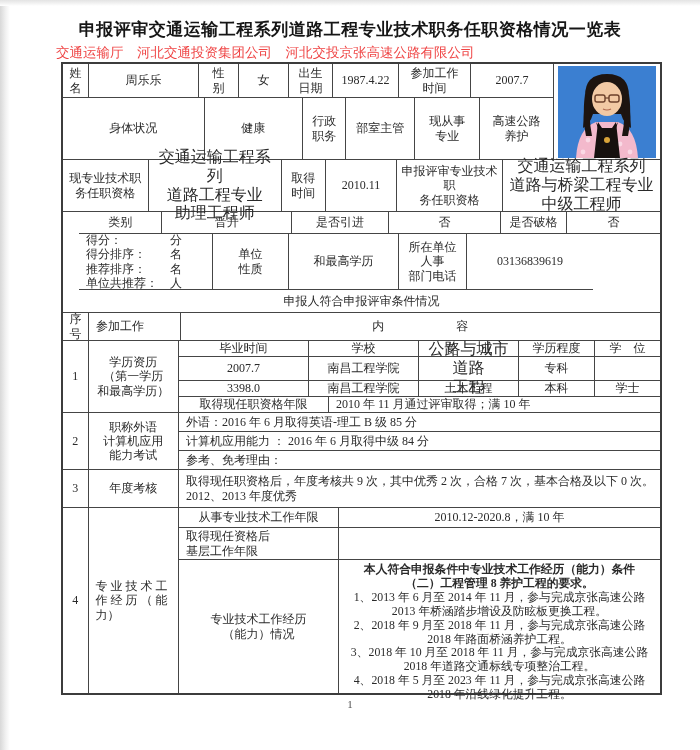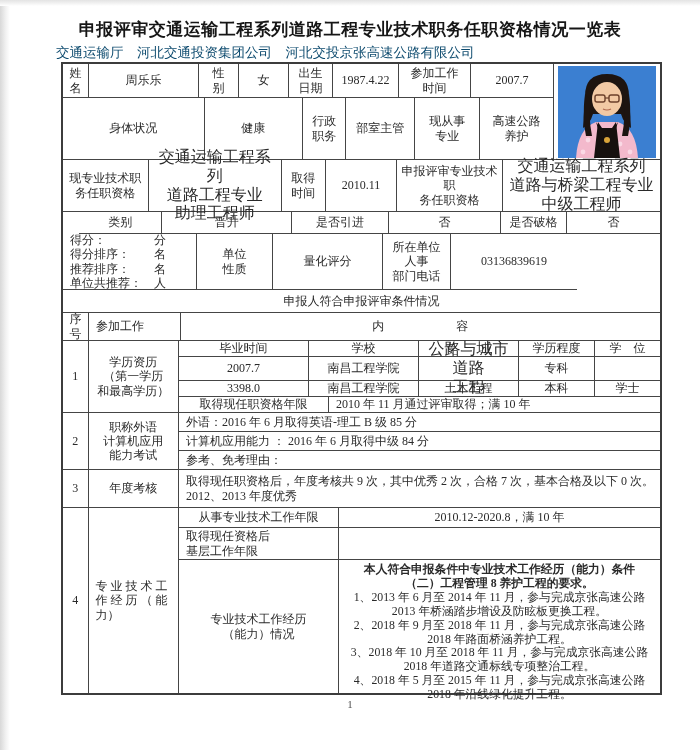--- a/index.html
+++ b/index.html
@@ -7,21 +7,21 @@
     width:700px;height:750px;background:#ffffff;position:relative;
     font-family:"Liberation Serif","DejaVu Serif",serif;color:#222;
     overflow:hidden;
   }
   .scan-edge{position:absolute;left:0;top:0;width:10px;height:750px;
     background:linear-gradient(90deg,#d8d8d8,#f2f2f2 60%,#ffffff);}
   .scan-edge-top{position:absolute;left:0;top:0;width:700px;height:6px;
     background:linear-gradient(180deg,#e3e3e3,#ffffff);}
   .doc-title{position:absolute;left:0;top:18px;width:700px;text-align:center;
     font-size:17px;font-weight:bold;letter-spacing:.5px;color:#161616;}
-  .doc-subtitle{position:absolute;left:56px;top:44px;font-size:13.5px;color:#0c4a6e;}
+  .doc-subtitle{position:absolute;left:56px;top:44px;font-size:13.5px;color:#ef4444;}
   .tbl{position:absolute;left:61px;top:62px;width:601px;
     border:2px solid #3c3c3c;box-sizing:border-box;background:#fff;font-size:12px;}
   .row,.band,.sec{display:flex;}
   .content{display:flex;flex-direction:column;}
   .c{box-sizing:border-box;border-right:1px solid #454545;border-bottom:1px solid #454545;
     display:flex;align-items:center;justify-content:center;text-align:center;
     white-space:pre-line;line-height:1.25;padding:1px 3px;color:#2a2a2a;}
   .c.l{justify-content:flex-start;text-align:left;padding-left:7px;padding-right:6px;}
   .c.er{border-right:none;}
   .c.eb{border-bottom:none;}
@@ -130,27 +130,27 @@
   <div class="row" style="height:22px;padding-left:16px;">
     <div class="c" style="width:86px;">类别</div>
     <div class="c" style="width:134px;">晋升</div>
     <div class="c" style="width:100px;">是否引进</div>
     <div class="c" style="width:116px;">否</div>
     <div class="c" style="width:68px;">是否破格</div>
     <div class="c er" style="width:96px;">否</div>
   </div>
 
   <div class="row" style="height:56px;">
-    <div class="c l tight" style="width:134px;">得分：　　　　分
+    <div class="c l tight" style="width:134px;margin-left:16px;">得分：　　　　分
 得分排序：　　名
 推荐排序：　　名
 单位共推荐：　人</div>
     <div class="c tight" style="width:76px;">单位
 性质</div>
-    <div class="c" style="width:110px;">量化评分</div>
+    <div class="c" style="width:110px;">和最高学历</div>
     <div class="c tight" style="width:68px;">所在单位
 人事
 部门电话</div>
     <div class="c er" style="width:126px;">03136839619</div>
   </div>
 
   <div class="row" style="height:23px;">
     <div class="c er" style="width:600px;">申报人符合申报评审条件情况</div>
   </div>
 
@@ -240,21 +240,21 @@
         <div class="c er" style="width:321px;"></div>
       </div>
       <div class="row" style="height:133px;">
         <div class="c eb tight" style="width:160px;">专业技术工作经历
 （能力）情况</div>
         <div class="c er eb exp-cell" style="width:321px;">
           <span class="exp-bold">本人符合申报条件中专业技术工作经历（能力）条件（二）工程管理 8 养护工程的要求。</span>
           <span>1、2013 年 6 月至 2014 年 11 月，参与完成京张高速公路 2013 年桥涵踏步增设及防眩板更换工程。</span>
           <span>2、2018 年 9 月至 2018 年 11 月，参与完成京张高速公路 2018 年路面桥涵养护工程。</span>
           <span>3、2018 年 10 月至 2018 年 11 月，参与完成京张高速公路 2018 年道路交通标线专项整治工程。</span>
-          <span>4、2018 年 5 月至 2015 年 11 月，参与完成京张高速公路 2018 年沿线绿化提升工程。</span>
+          <span>4、2018 年 5 月至 2023 年 11 月，参与完成京张高速公路 2018 年沿线绿化提升工程。</span>
         </div>
       </div>
     </div>
   </div>
 
 </div>
 
 <div class="page-num">1</div>
 
 </body></html>

